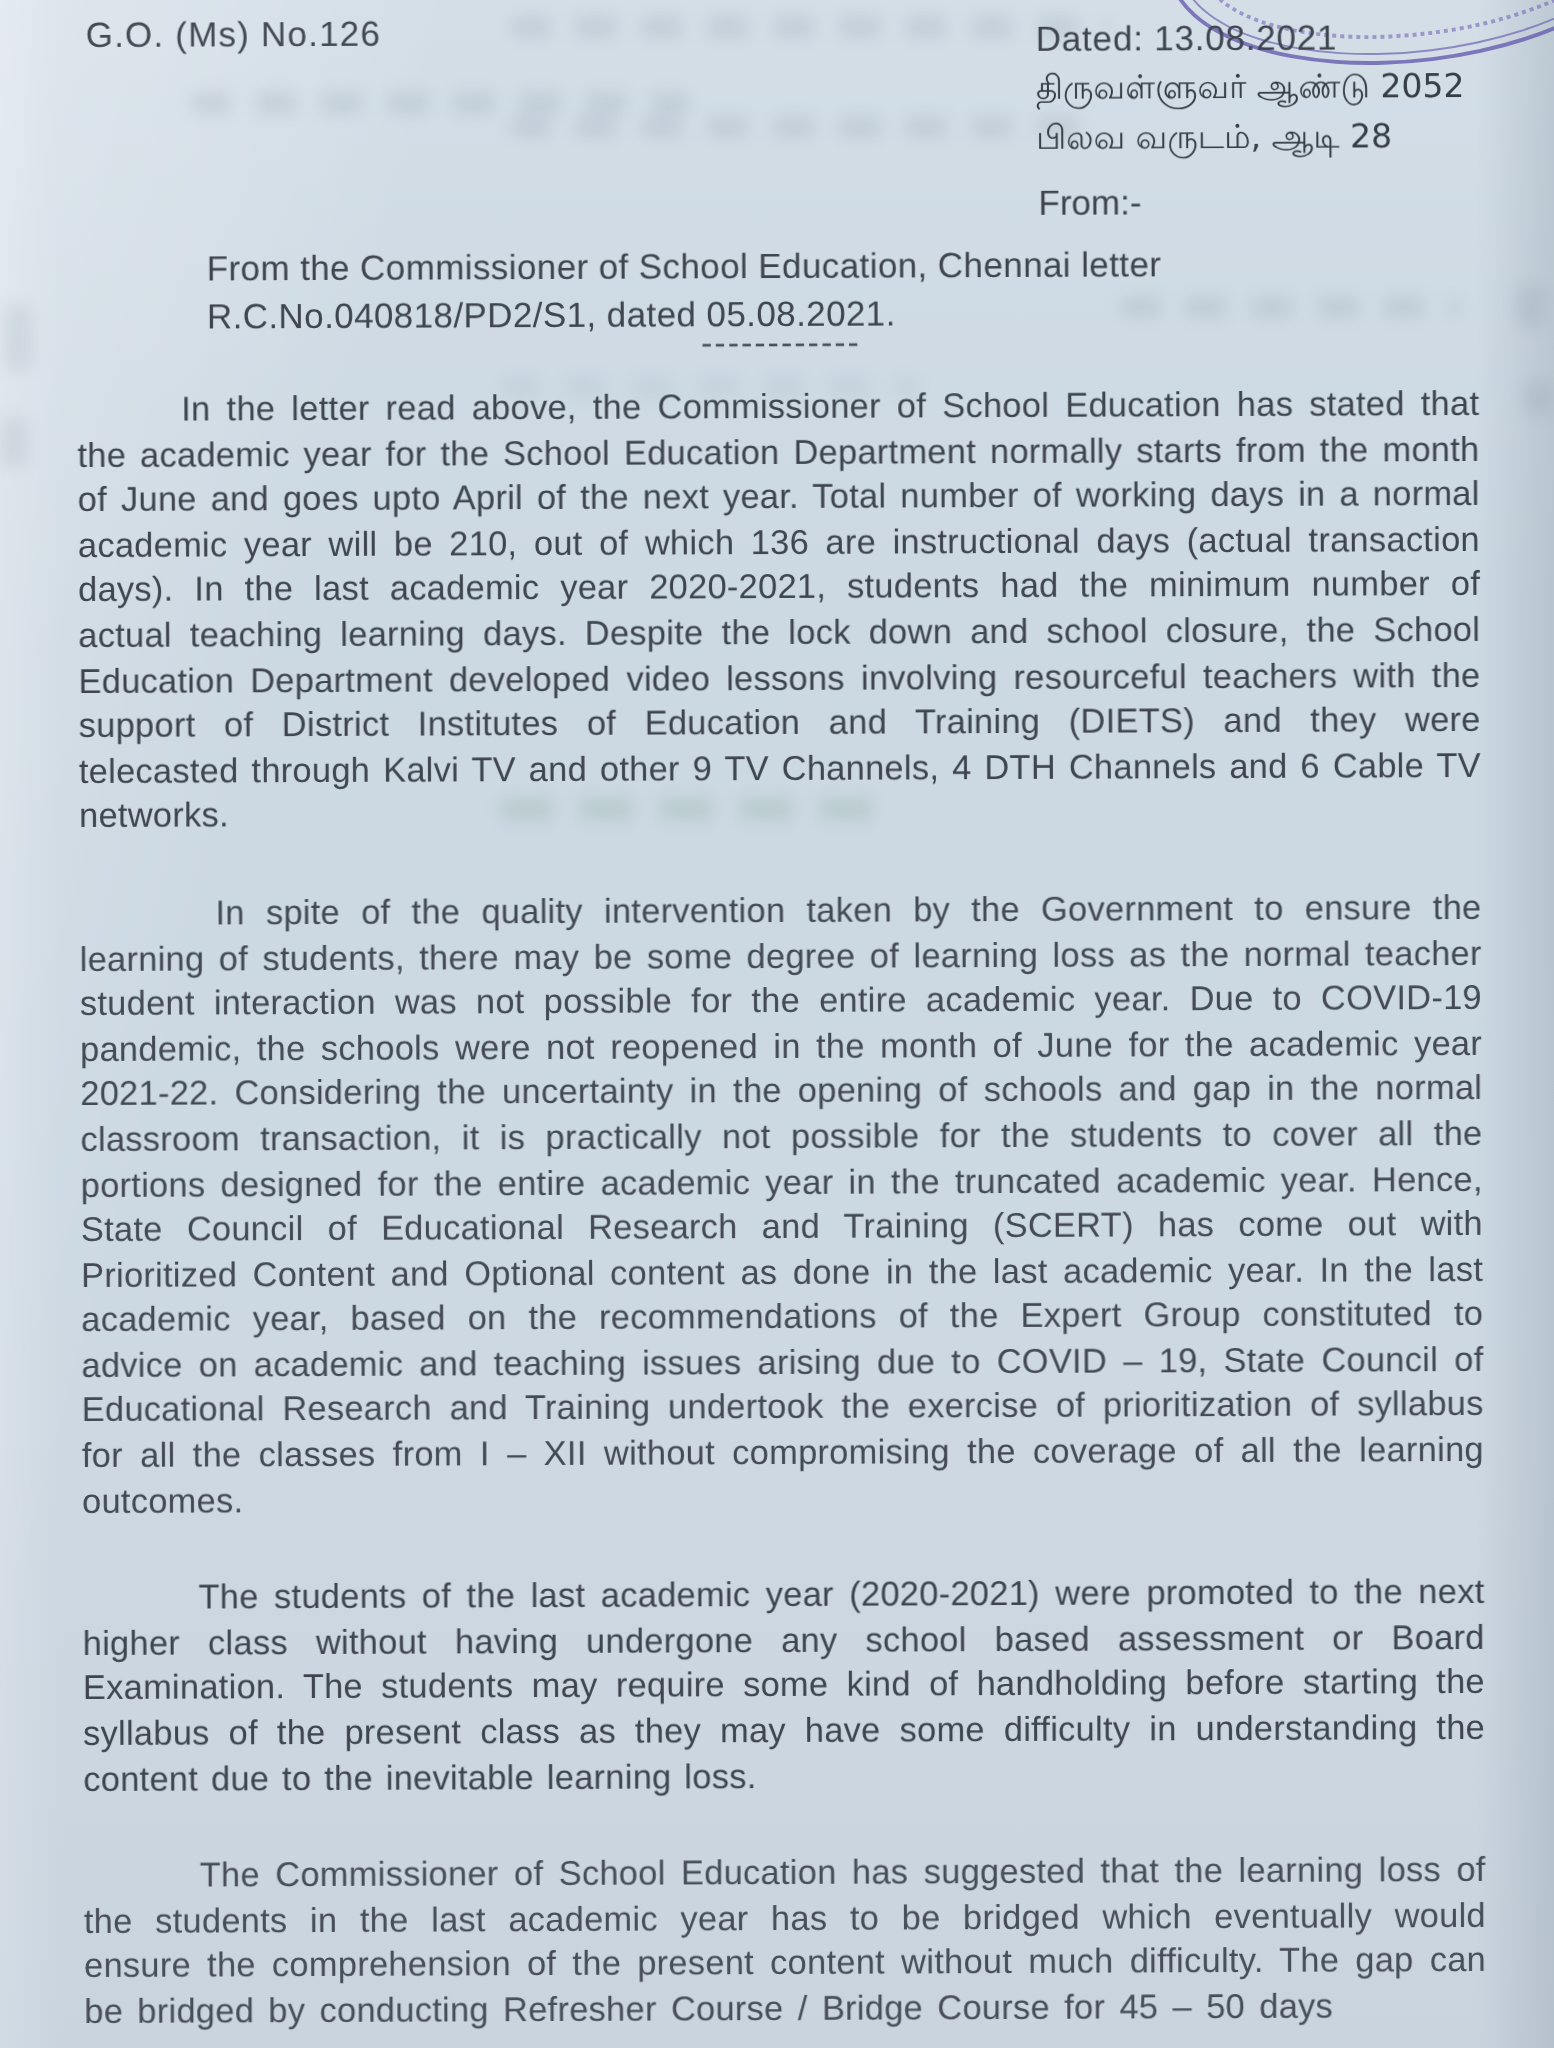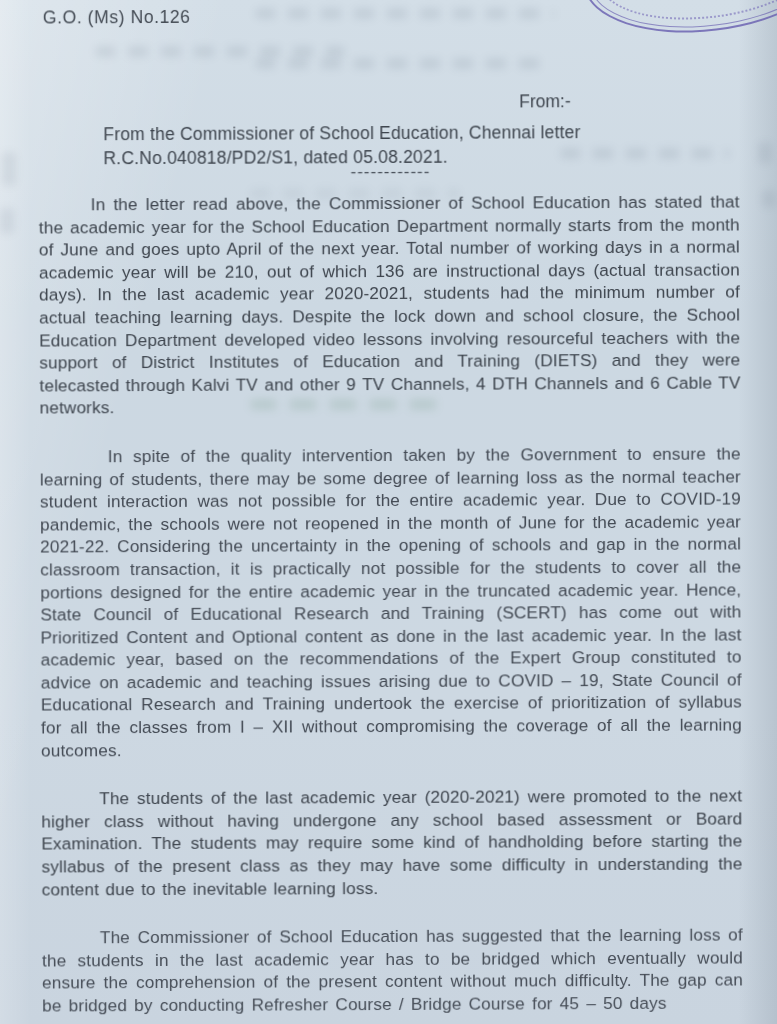--- a/index.html
+++ b/index.html
@@ -117,20 +117,25 @@
   <div class="ghost blob" style="left:2px; top:152px;"></div>
   <div class="ghost blob" style="left:0px; top:208px; height:26px;"></div>
   <div class="ghost blob" style="left:758px; top:142px; height:22px;"></div>
   <div class="ghost blob" style="left:762px; top:190px; height:18px;"></div>
   <div class="ghost green" style="left:250px; top:399px; width:190px;"></div>
   <div class="ghost" style="left:250px; top:188px; width:210px; opacity:.15;"></div>
 
   <div class="content">
     <div class="go-line">G.O. (Ms) No.126</div>
 
+    <div class="meta-block">
+      <div class="dated">Dated: 13.08.2021</div>
+      <div class="tamil">திருவள்ளுவர் ஆண்டு 2052</div>
+      <div class="tamil">பிலவ வருடம், ஆடி 28</div>
+    </div>
 
     <div class="read-heading">From:-</div>
 
     <div class="ref-block">
       <div>From the Commissioner of School Education, Chennai letter</div>
       <div>R.C.No.040818/PD2/S1, dated 05.08.2021.</div>
     </div>
 
     <div class="separator">------------</div>
 

